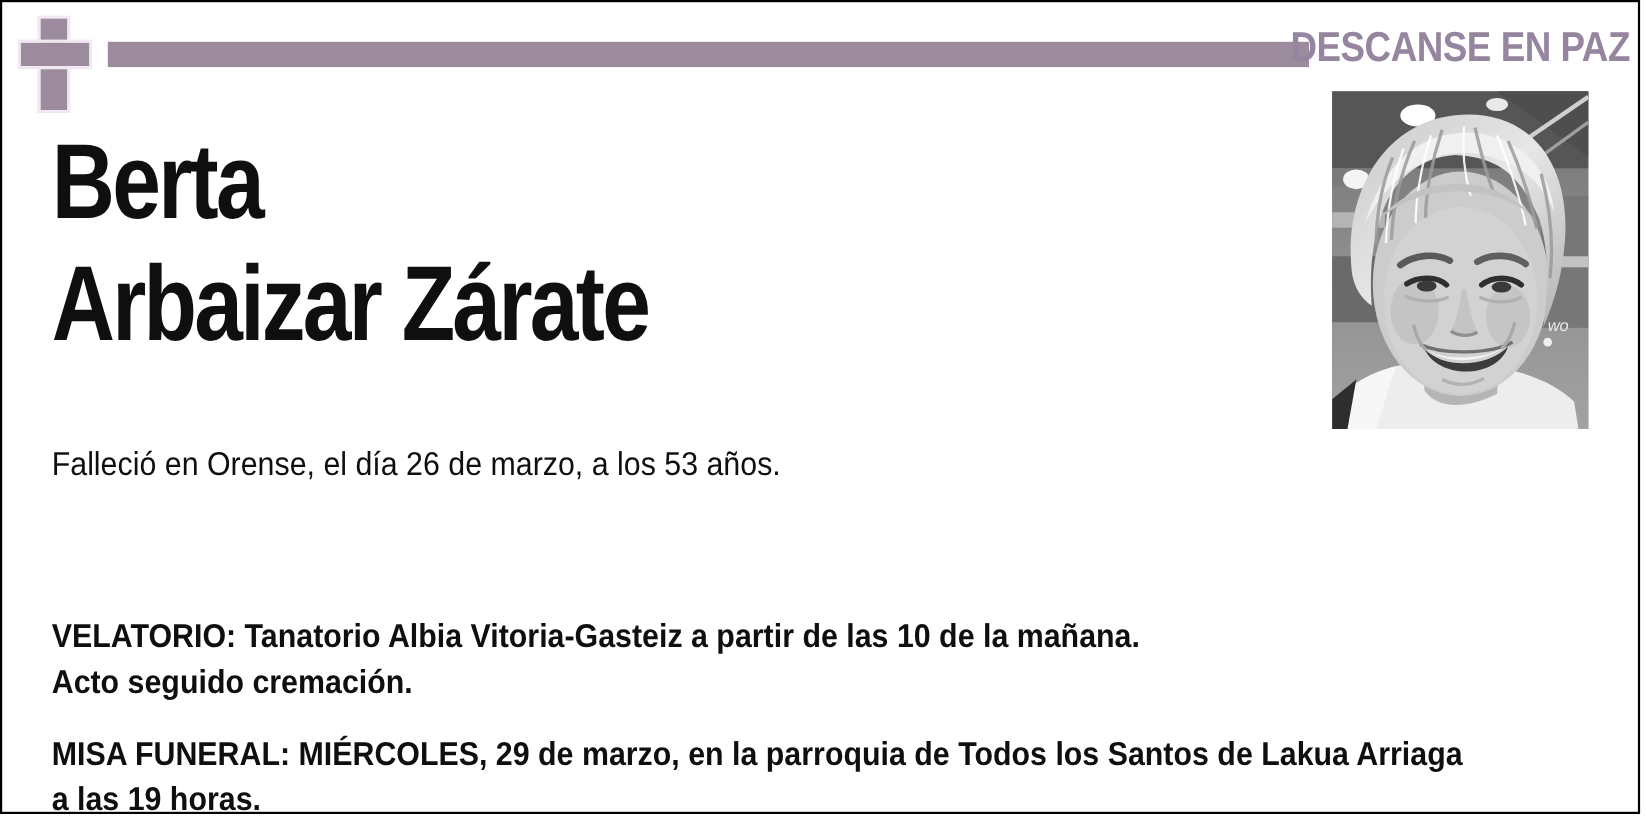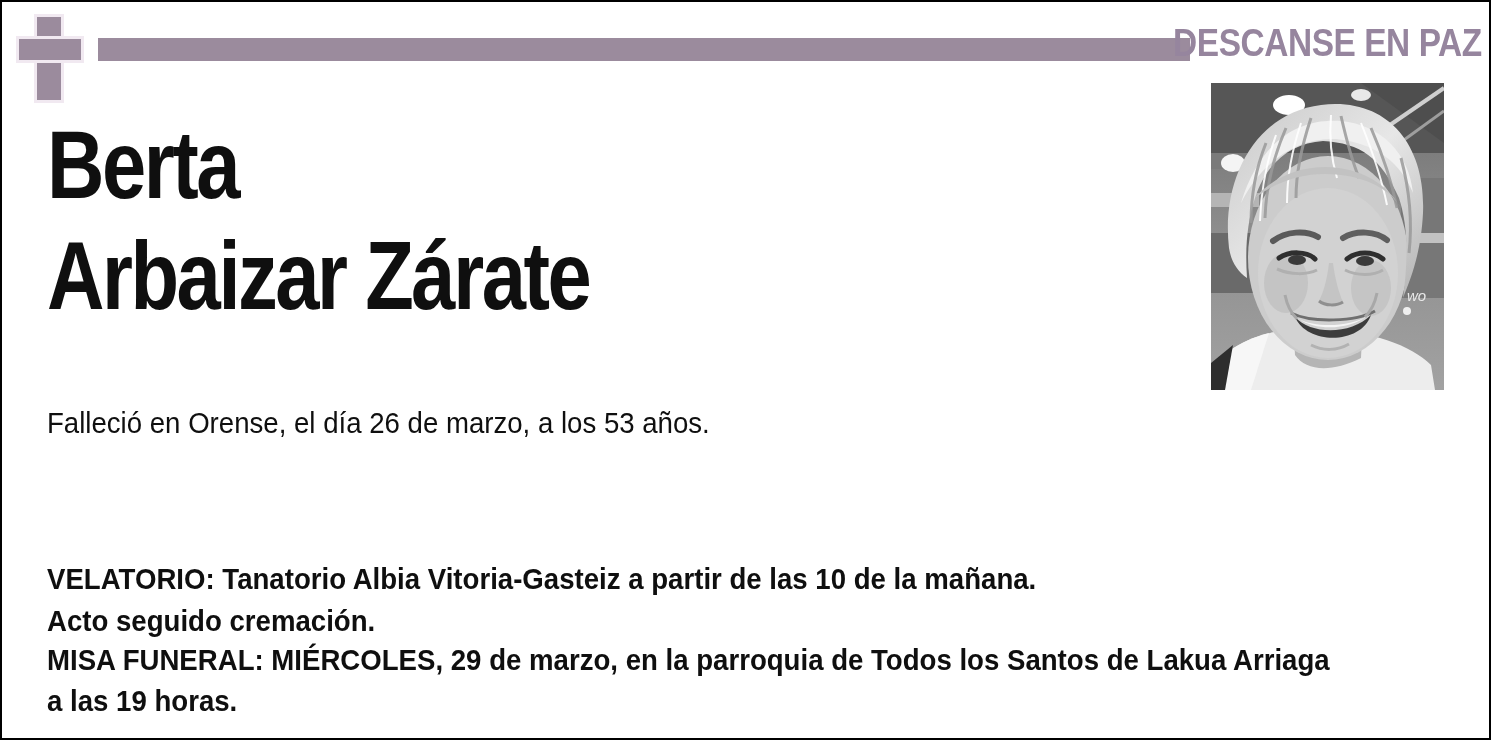--- a/index.html
+++ b/index.html
@@ -84,21 +84,21 @@
   }
   .velatorio-block {
     position: absolute;
     left: 47px; top: 558px;
     font-size: 30px;
     line-height: 42px;
     font-weight: 700;
   }
   .misa-block {
     position: absolute;
-    left: 47px; top: 639px;
+    left: 47px; top: 665px;
     font-size: 30px;
     line-height: 41px;
     font-weight: 700;
   }
 </style>
 </head>
 <body>
 
 <div class="page">
 

